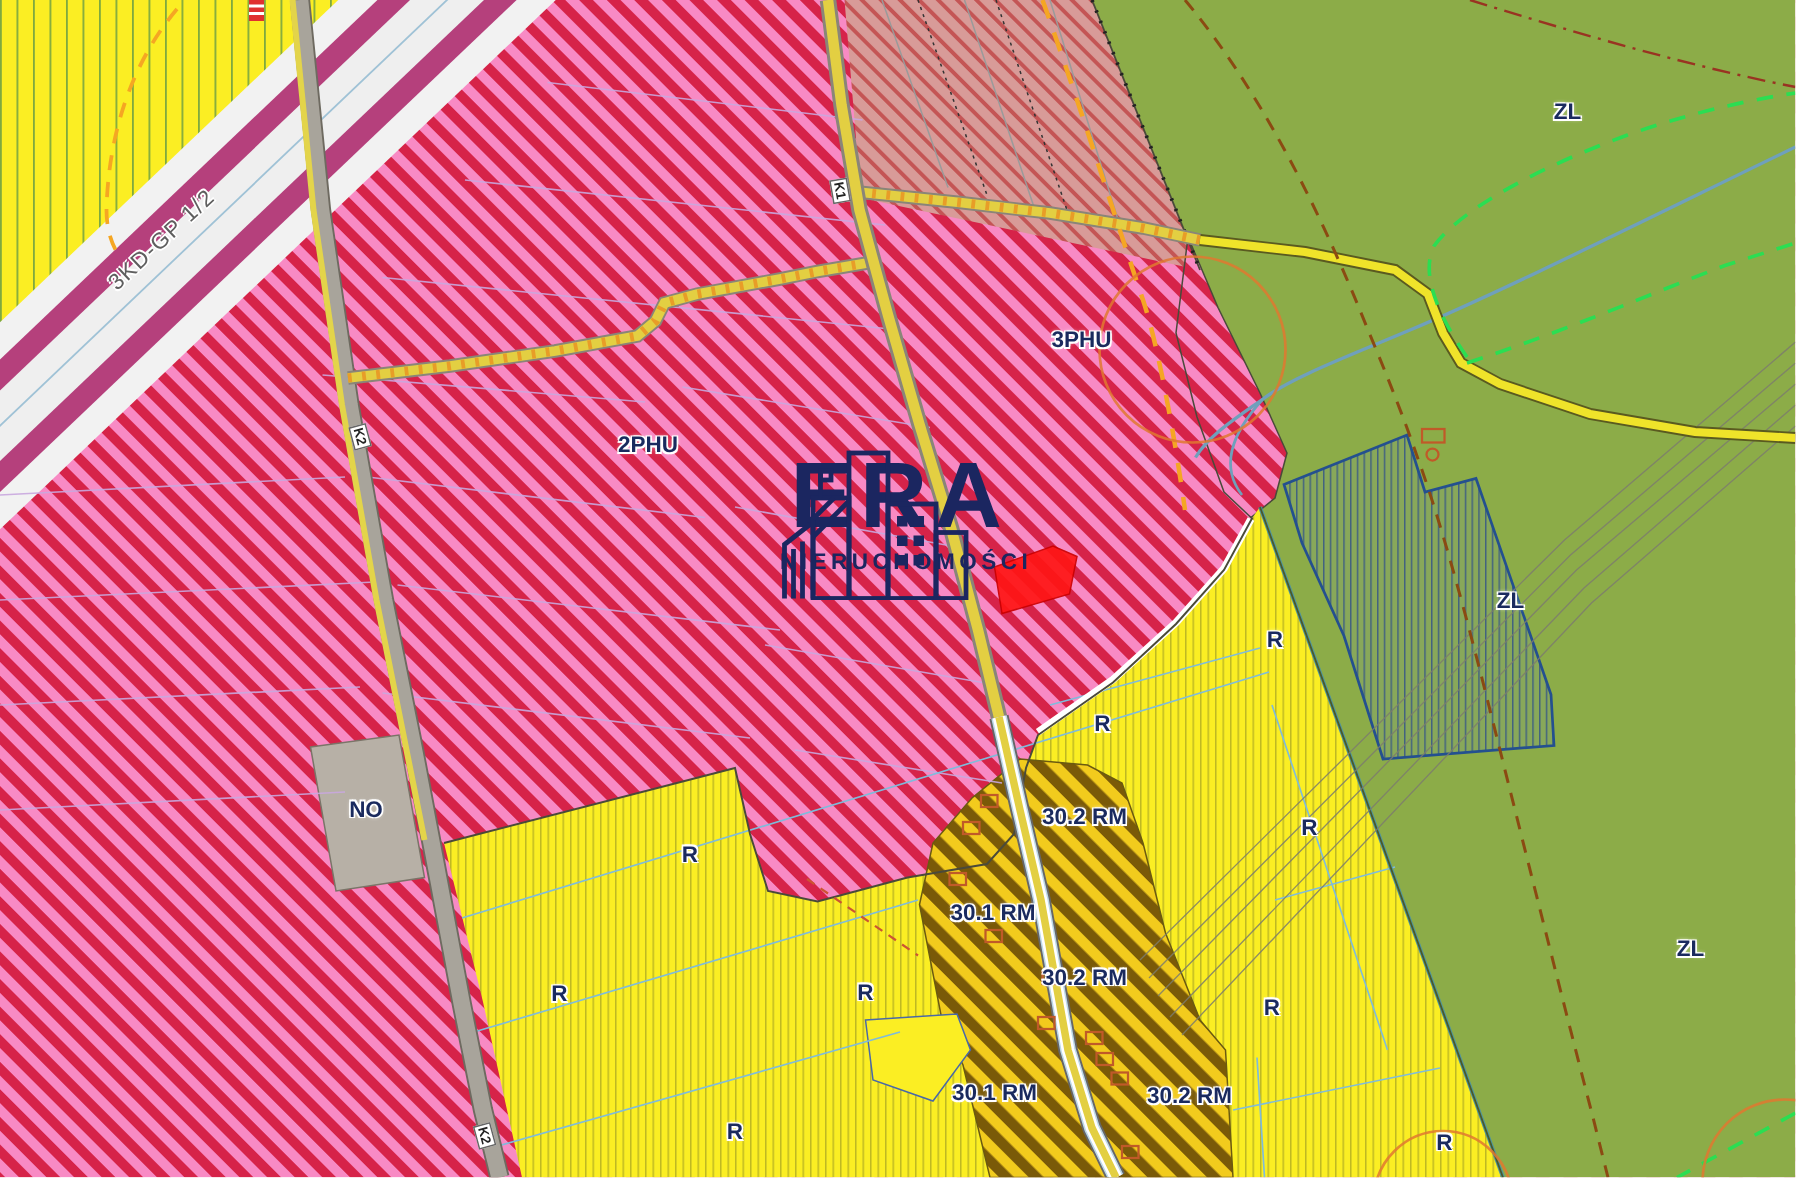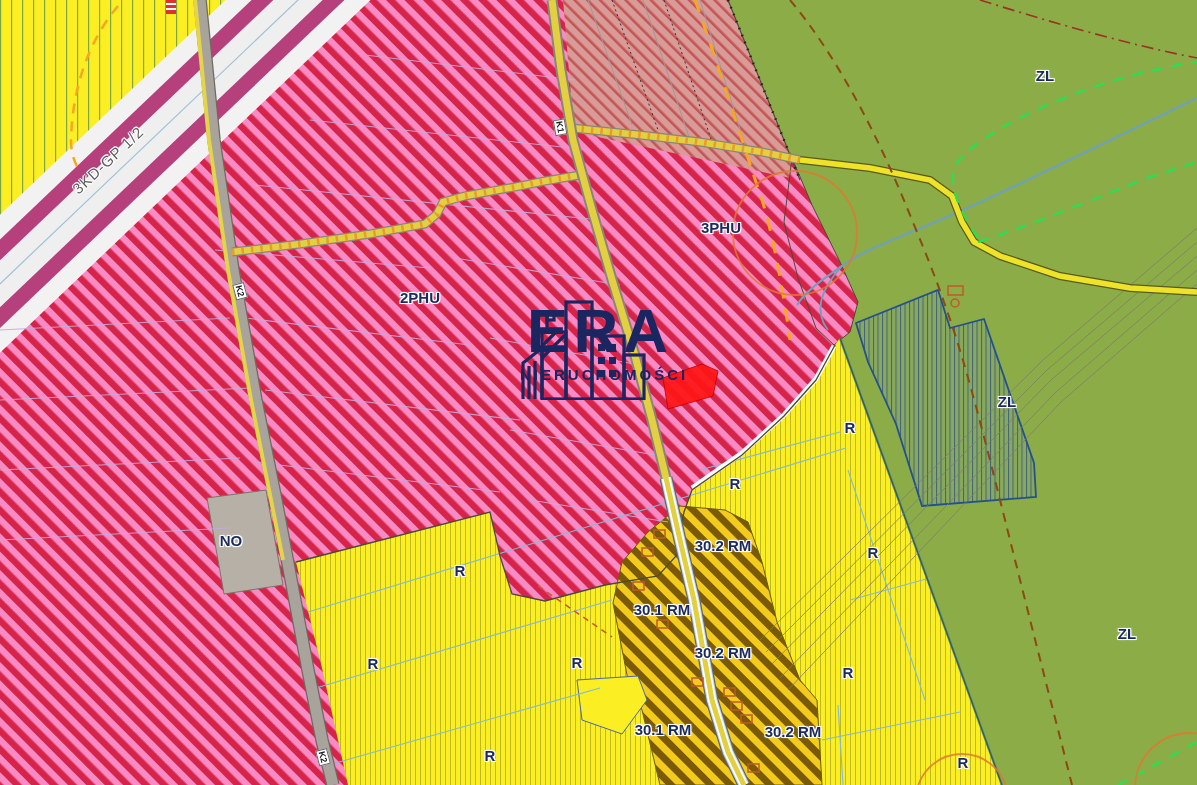--- a/index.html
+++ b/index.html
@@ -191,26 +191,26 @@
   <g>
     <rect x="166" y="0" width="10" height="14" fill="#E03030"></rect>
     <line x1="166" y1="4" x2="176" y2="4" stroke="#fff" stroke-width="2"></line>
     <line x1="166" y1="9" x2="176" y2="9" stroke="#fff" stroke-width="2"></line>
   </g>
 
   <polygon points="663,378 702,364 718,371 713,396 668,409" fill="#FF1515" opacity="0.92" stroke="#CC0000" stroke-width="1"></polygon>
 </svg>
 
 <div id="labels">
-      <div class="lab zlab" style="left: 420px; top: 297px; transform: translate(-50%, -50%) rotate(0deg);">2PHU</div>
+      <div class="lab zlab" style="left: 432px; top: 297px; transform: translate(-50%, -50%) rotate(0deg);">2PHU</div>
       <div class="lab zlab" style="left: 721px; top: 227px; transform: translate(-50%, -50%) rotate(0deg);">3PHU</div>
       <div class="lab zlab" style="left: 1045px; top: 75px; transform: translate(-50%, -50%) rotate(0deg);">ZL</div>
       <div class="lab zlab" style="left: 1007px; top: 401px; transform: translate(-50%, -50%) rotate(0deg);">ZL</div>
       <div class="lab zlab" style="left: 1127px; top: 633px; transform: translate(-50%, -50%) rotate(0deg);">ZL</div>
-      <div class="lab zlab" style="left: 231px; top: 540px; transform: translate(-50%, -50%) rotate(0deg);">NO</div>
+      <div class="lab zlab" style="left: 244px; top: 540px; transform: translate(-50%, -50%) rotate(0deg);">NO</div>
       <div class="lab zlab" style="left: 735px; top: 483px; transform: translate(-50%, -50%) rotate(0deg);">R</div>
       <div class="lab zlab" style="left: 460px; top: 570px; transform: translate(-50%, -50%) rotate(0deg);">R</div>
       <div class="lab zlab" style="left: 373px; top: 663px; transform: translate(-50%, -50%) rotate(0deg);">R</div>
       <div class="lab zlab" style="left: 577px; top: 662px; transform: translate(-50%, -50%) rotate(0deg);">R</div>
       <div class="lab zlab" style="left: 490px; top: 755px; transform: translate(-50%, -50%) rotate(0deg);">R</div>
       <div class="lab zlab" style="left: 850px; top: 427px; transform: translate(-50%, -50%) rotate(0deg);">R</div>
       <div class="lab zlab" style="left: 873px; top: 552px; transform: translate(-50%, -50%) rotate(0deg);">R</div>
       <div class="lab zlab" style="left: 848px; top: 672px; transform: translate(-50%, -50%) rotate(0deg);">R</div>
       <div class="lab zlab" style="left: 963px; top: 762px; transform: translate(-50%, -50%) rotate(0deg);">R</div>
       <div class="lab zlab" style="left: 723px; top: 545px; transform: translate(-50%, -50%) rotate(0deg);">30.2 RM</div>

